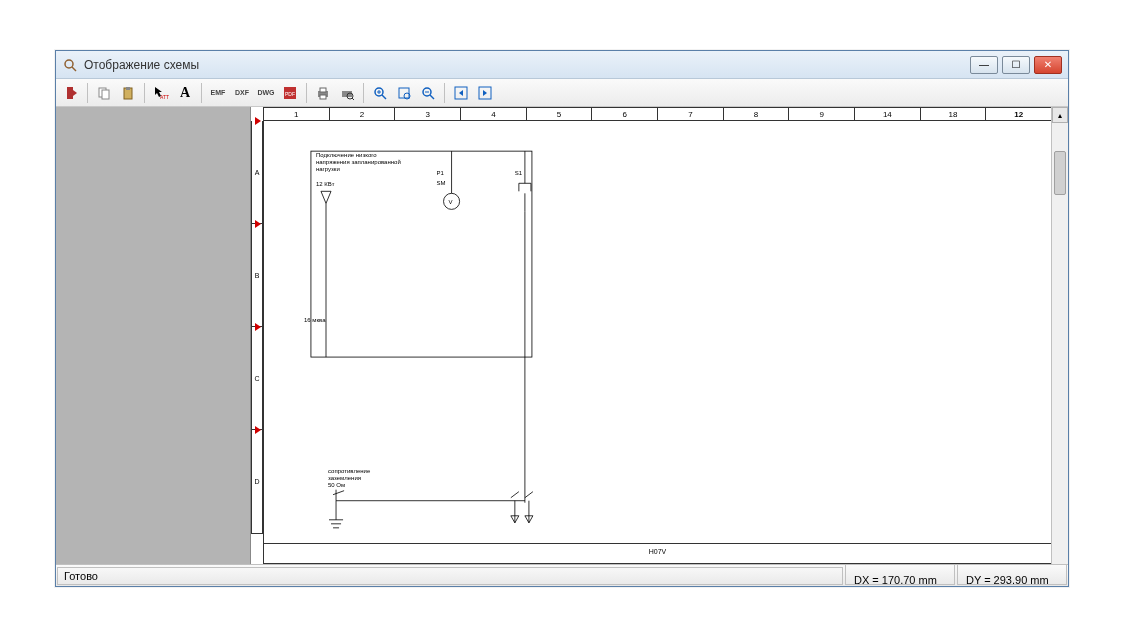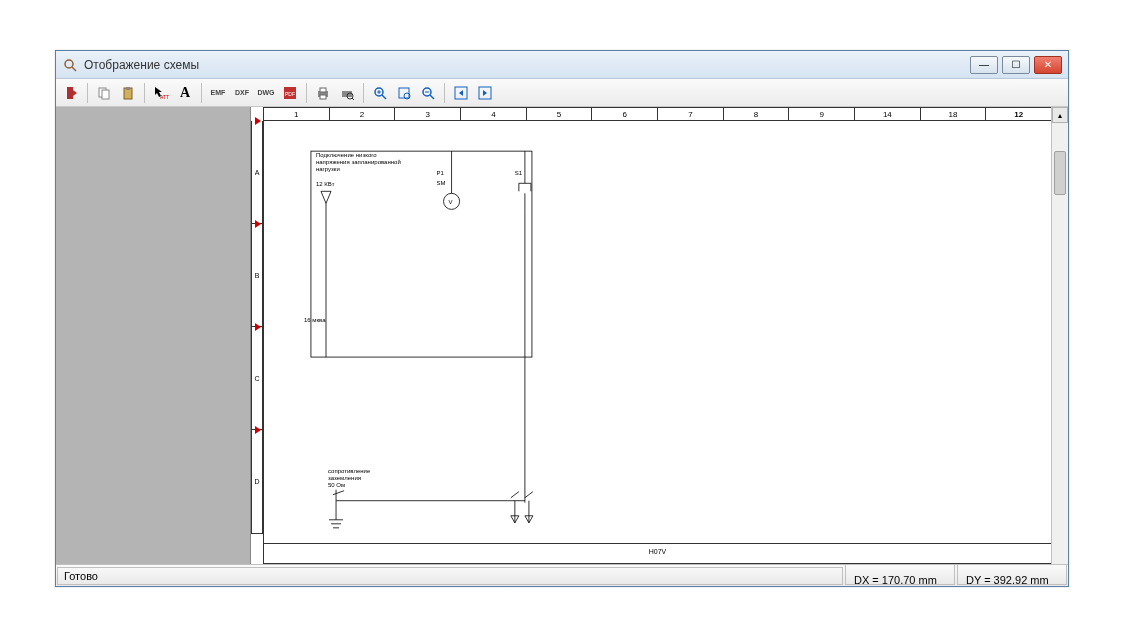--- a/index.html
+++ b/index.html
@@ -232,16 +232,16 @@
           <line x1="258" y1="375" x2="266" y2="369" stroke="#000" stroke-width="0.8"></line>
         </svg>
         <div class="bottom-label">H07V</div>
       </div>
     </div>
   </div>
 
   <div class="statusbar">
     <div class="status-left">Готово</div>
     <div class="status-cell">DX = 170.70 mm</div>
-    <div class="status-cell">DY = 392.92 mm</div>
+    <div class="status-cell">DY = 293.90 mm</div>
   </div>
 
 </div>
 
 </body></html>

